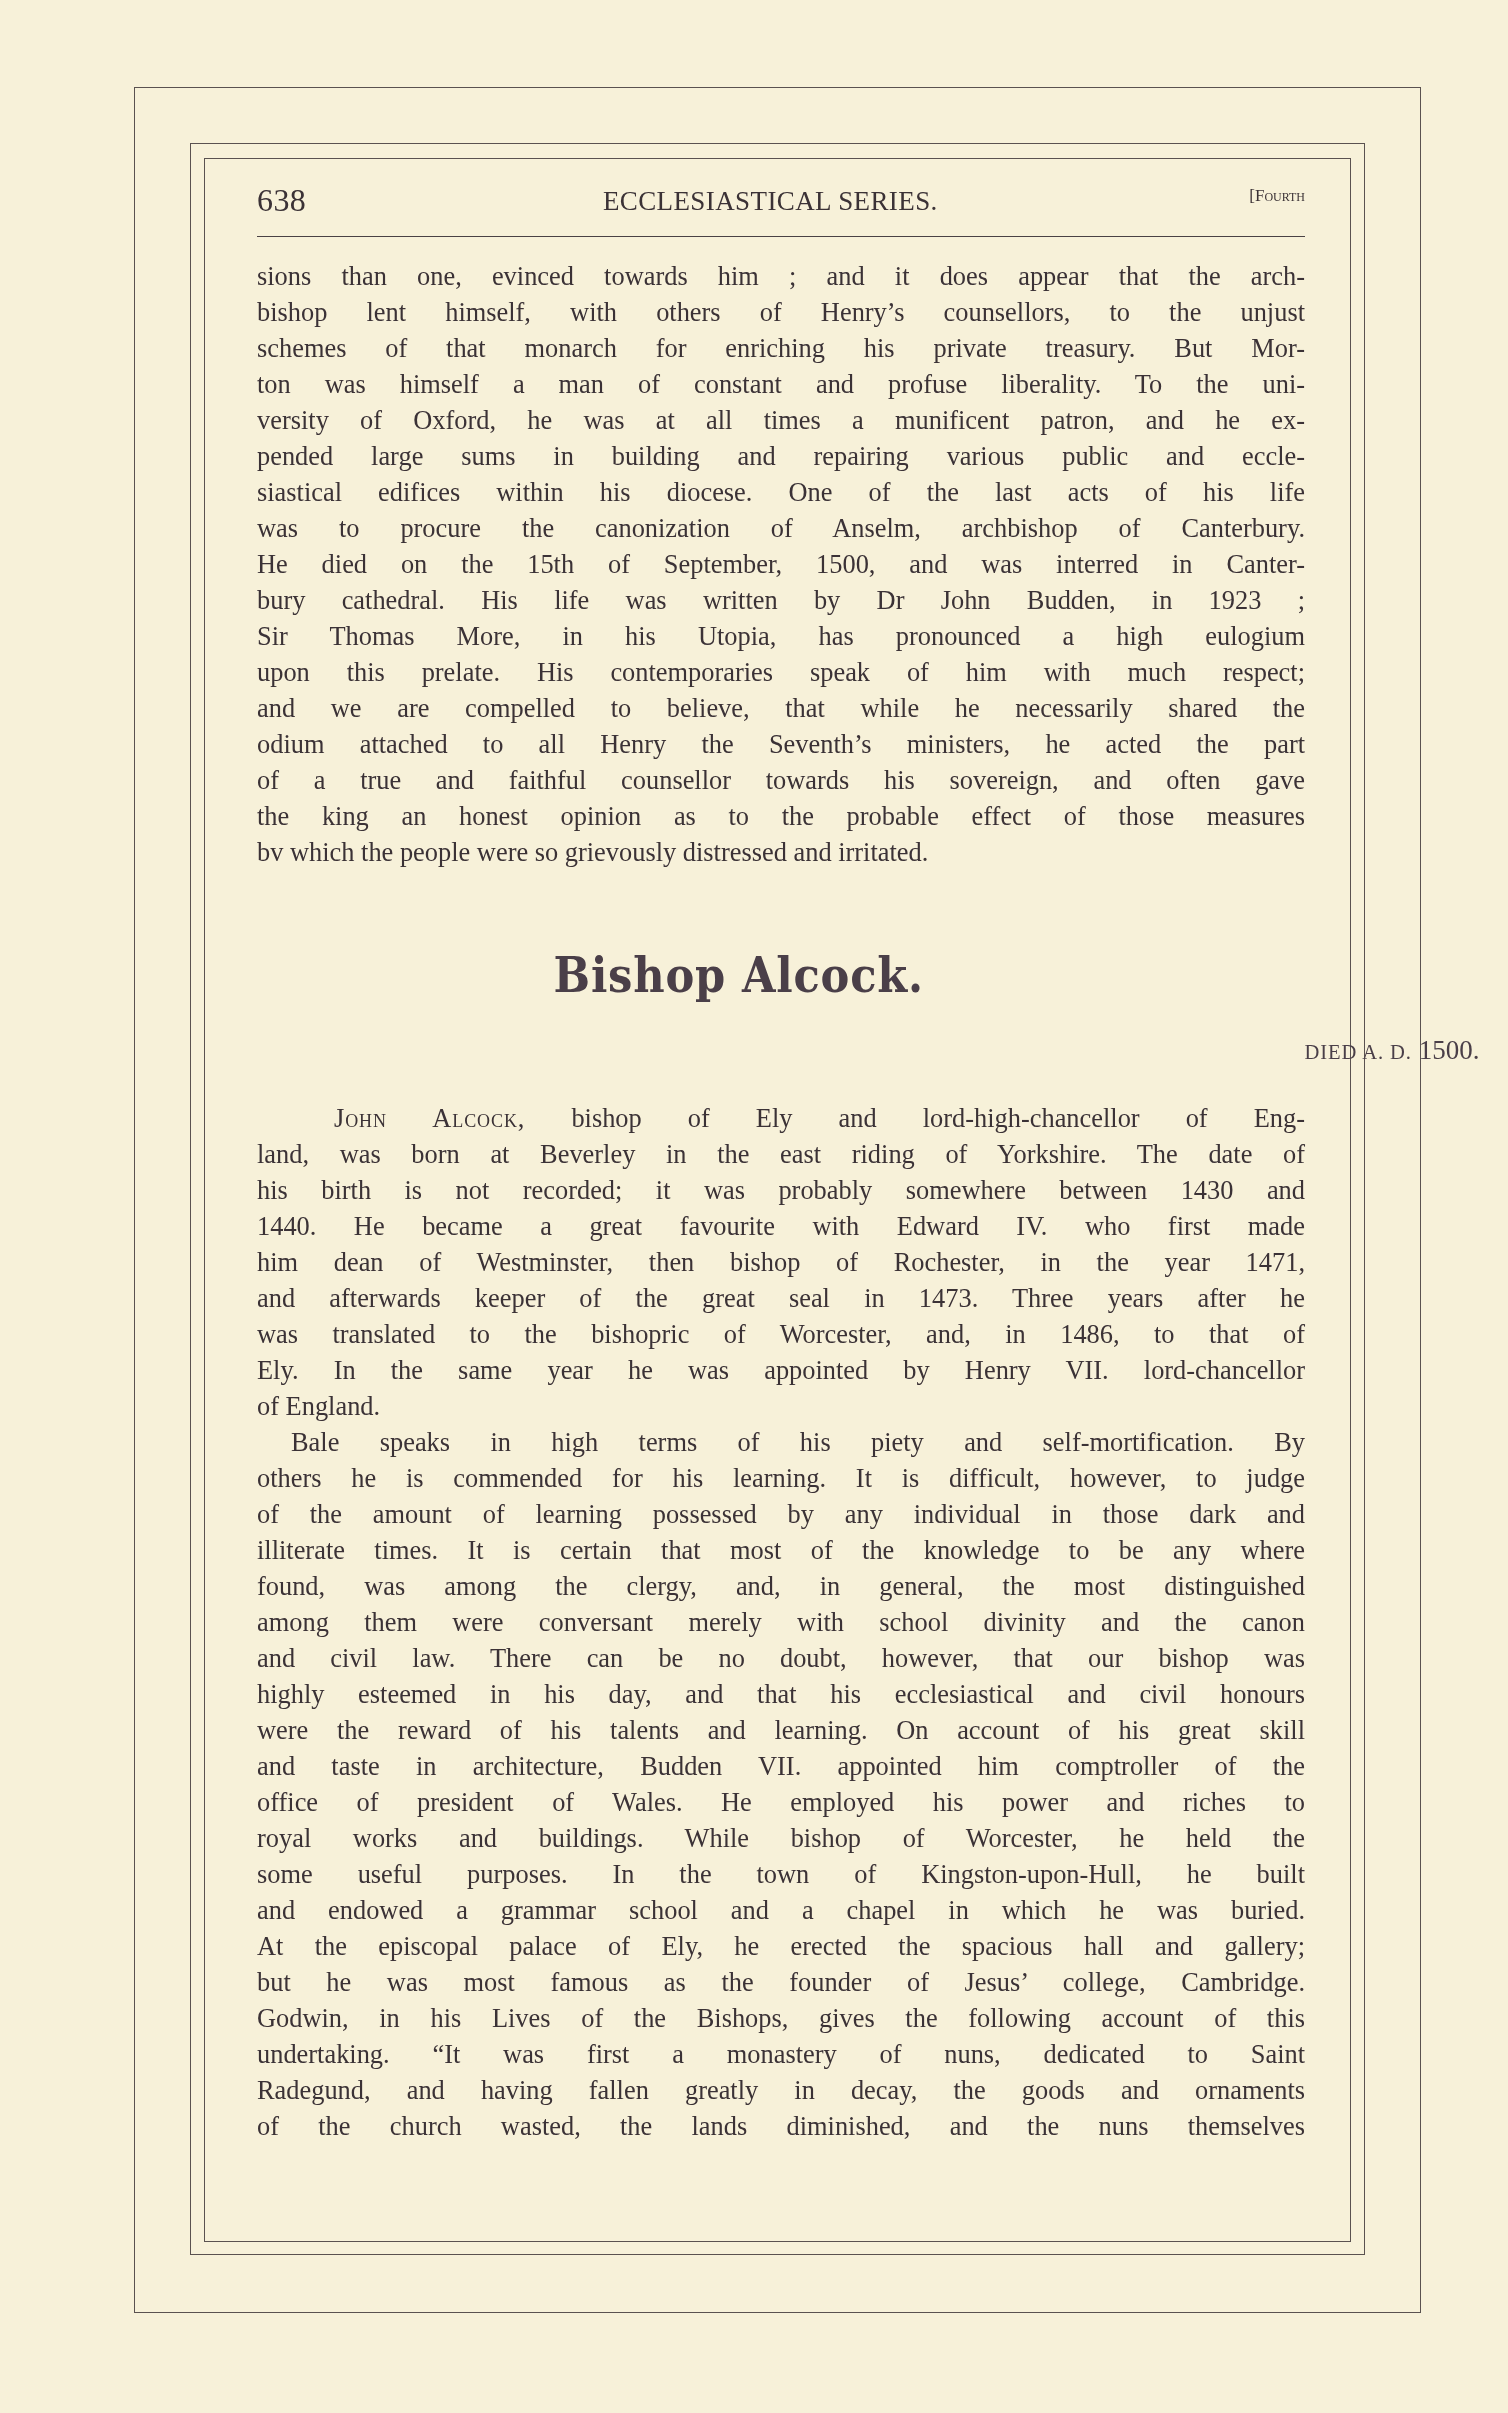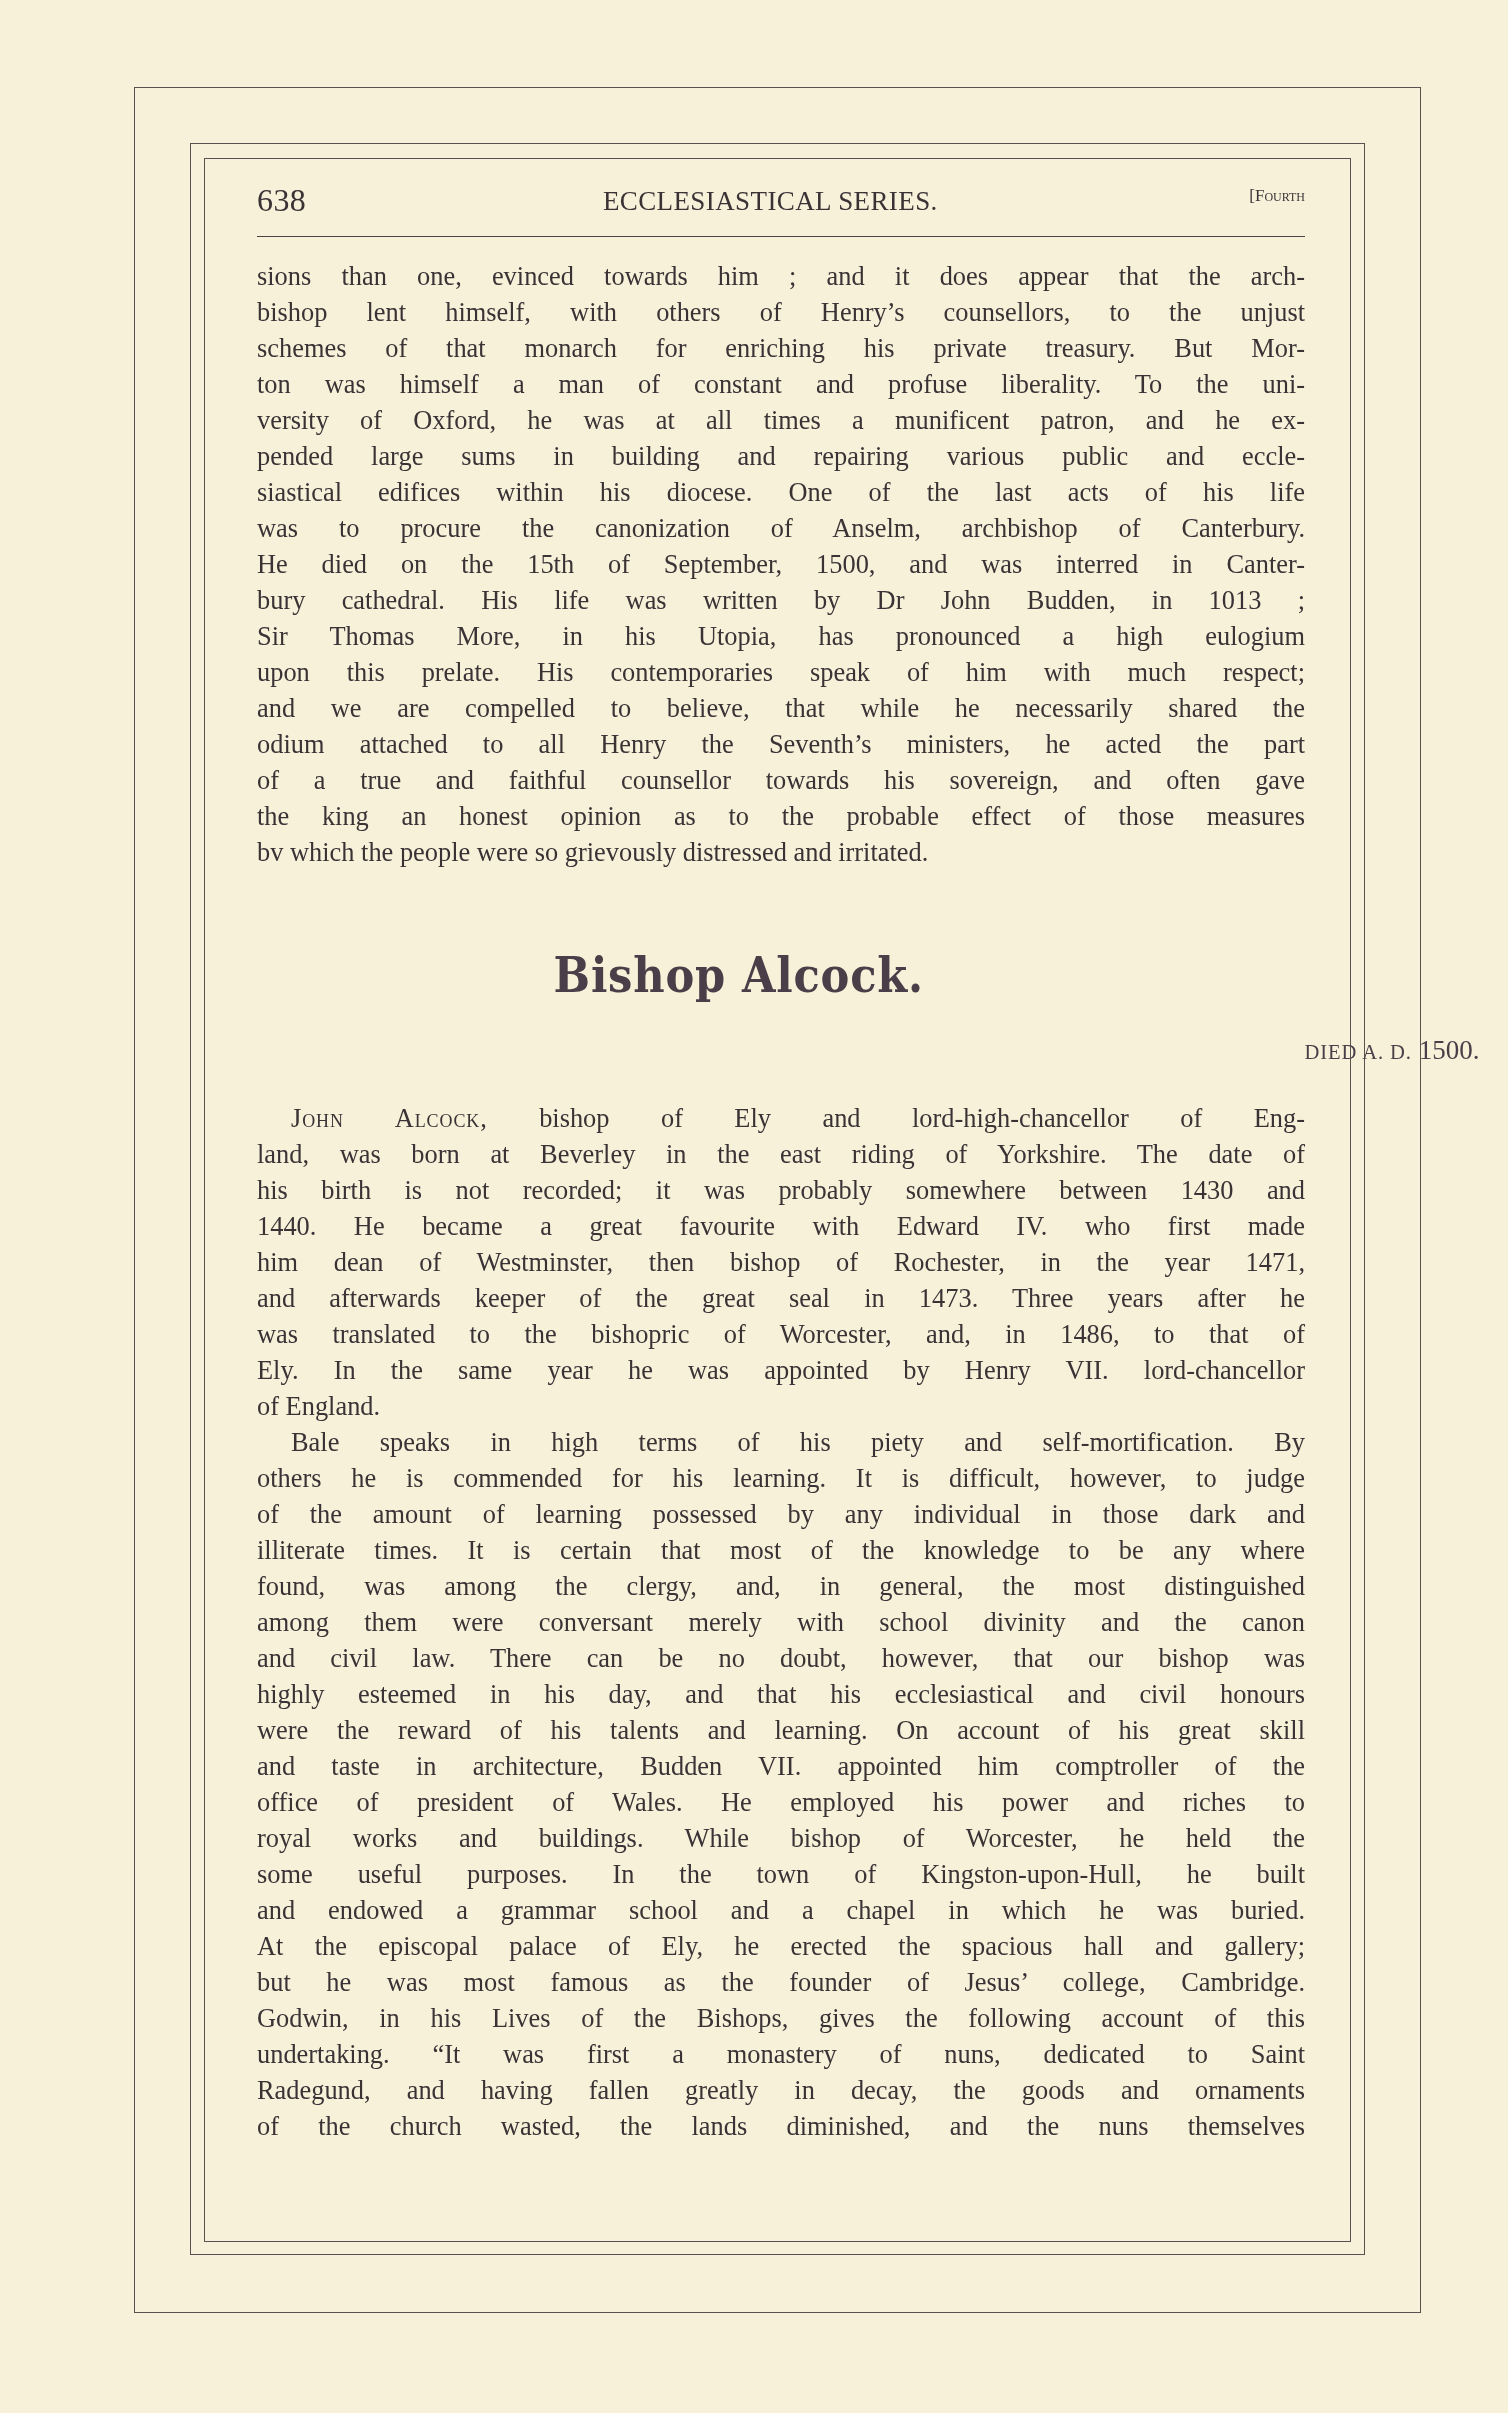--- a/index.html
+++ b/index.html
@@ -28,21 +28,21 @@
   #para1 { top:258px; }
 
   .bio-title { position:absolute; left:0; width:1508px; top:947px; text-align:center;
     font-family:"DejaVu Serif",serif; font-weight:bold; font-size:48px; color:#4a3f48; letter-spacing:0.9px; }
   .bio-title span { display:inline-block; transform:translateX(-15px) scaleX(0.9); }
   .bio-dates { position:absolute; left:0; width:1508px; top:1035px; text-align:right; font-size:27px; color:#4a3f48; }
   .bio-dates span { display:inline-block; transform:translateX(-14.3px); }
   .bio-dates .sc { font-size:20.6px; letter-spacing:0.9px; }
 
   #para2 { top:1100px; }
-  .smallcaps { font-variant:small-caps; letter-spacing:0.9px; }
+  .smallcaps { font-variant:small-caps; letter-spacing:0.9px;margin-left:43px; }
 </style>
 </head>
 <body>
 
 <div class="frame" id="outer"></div>
 <div class="frame" id="middle"></div>
 <div class="frame" id="inner"></div>
 
 <div class="running-head">
   <div class="page-no">638</div>
@@ -54,21 +54,21 @@
 <div class="text-block" id="para1">
   <span class="line">sions than one, evinced towards him ; and it does appear that the arch-</span>
   <span class="line">bishop lent himself, with others of Henry’s counsellors, to the unjust</span>
   <span class="line">schemes of that monarch for enriching his private treasury.  But Mor-</span>
   <span class="line">ton was himself a man of constant and profuse liberality.  To the uni-</span>
   <span class="line">versity of Oxford, he was at all times a munificent patron, and he ex-</span>
   <span class="line">pended large sums in building and repairing various public and eccle-</span>
   <span class="line">siastical edifices within his diocese.  One of the last acts of his life</span>
   <span class="line">was to procure the canonization of Anselm, archbishop of Canterbury.</span>
   <span class="line">He died on the 15th of September, 1500, and was interred in Canter-</span>
-  <span class="line">bury cathedral.  His life was written by Dr John Budden, in 1013 ;</span>
+  <span class="line">bury cathedral.  His life was written by Dr John Budden, in 1923 ;</span>
   <span class="line">Sir Thomas More, in his Utopia, has pronounced a high eulogium</span>
   <span class="line">upon this prelate.  His contemporaries speak of him with much respect;</span>
   <span class="line">and we are compelled to believe, that while he necessarily shared the</span>
   <span class="line">odium attached to all Henry the Seventh’s ministers, he acted the part</span>
   <span class="line">of a true and faithful counsellor towards his sovereign, and often gave</span>
   <span class="line">the king an honest opinion as to the probable effect of those measures</span>
   <span class="line last">bv which the people were so grievously distressed and irritated.</span>
 </div>
 
 <div class="bio-title"><span>Bishop Alcock.</span></div>

